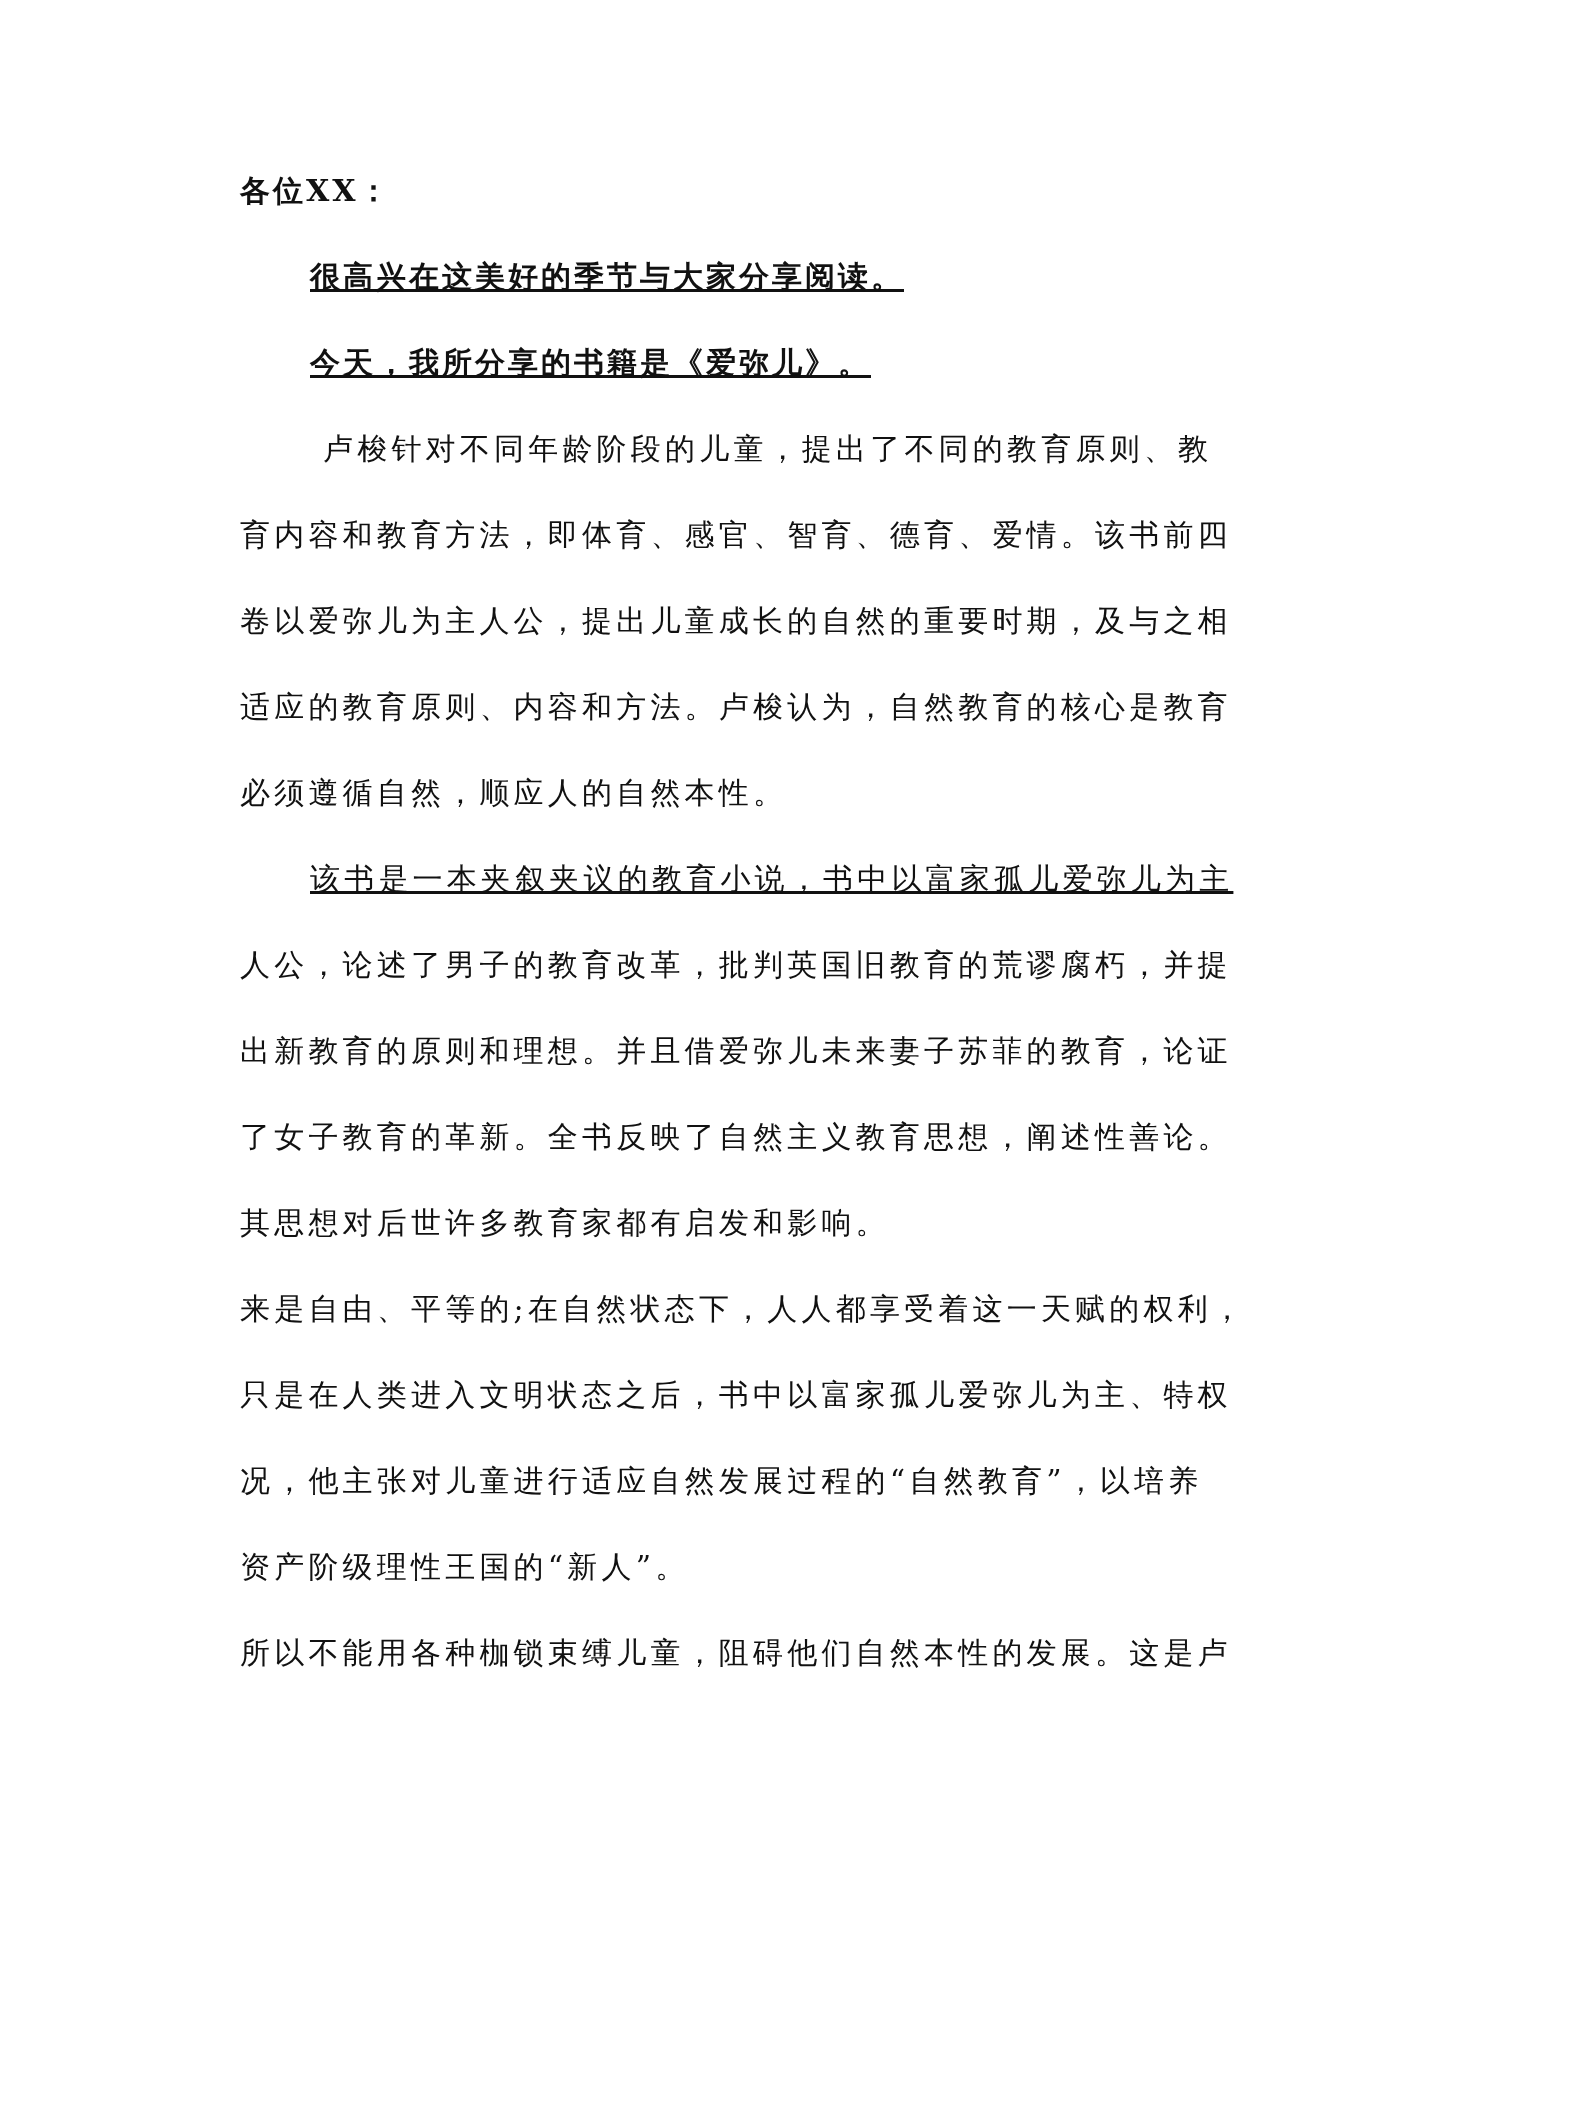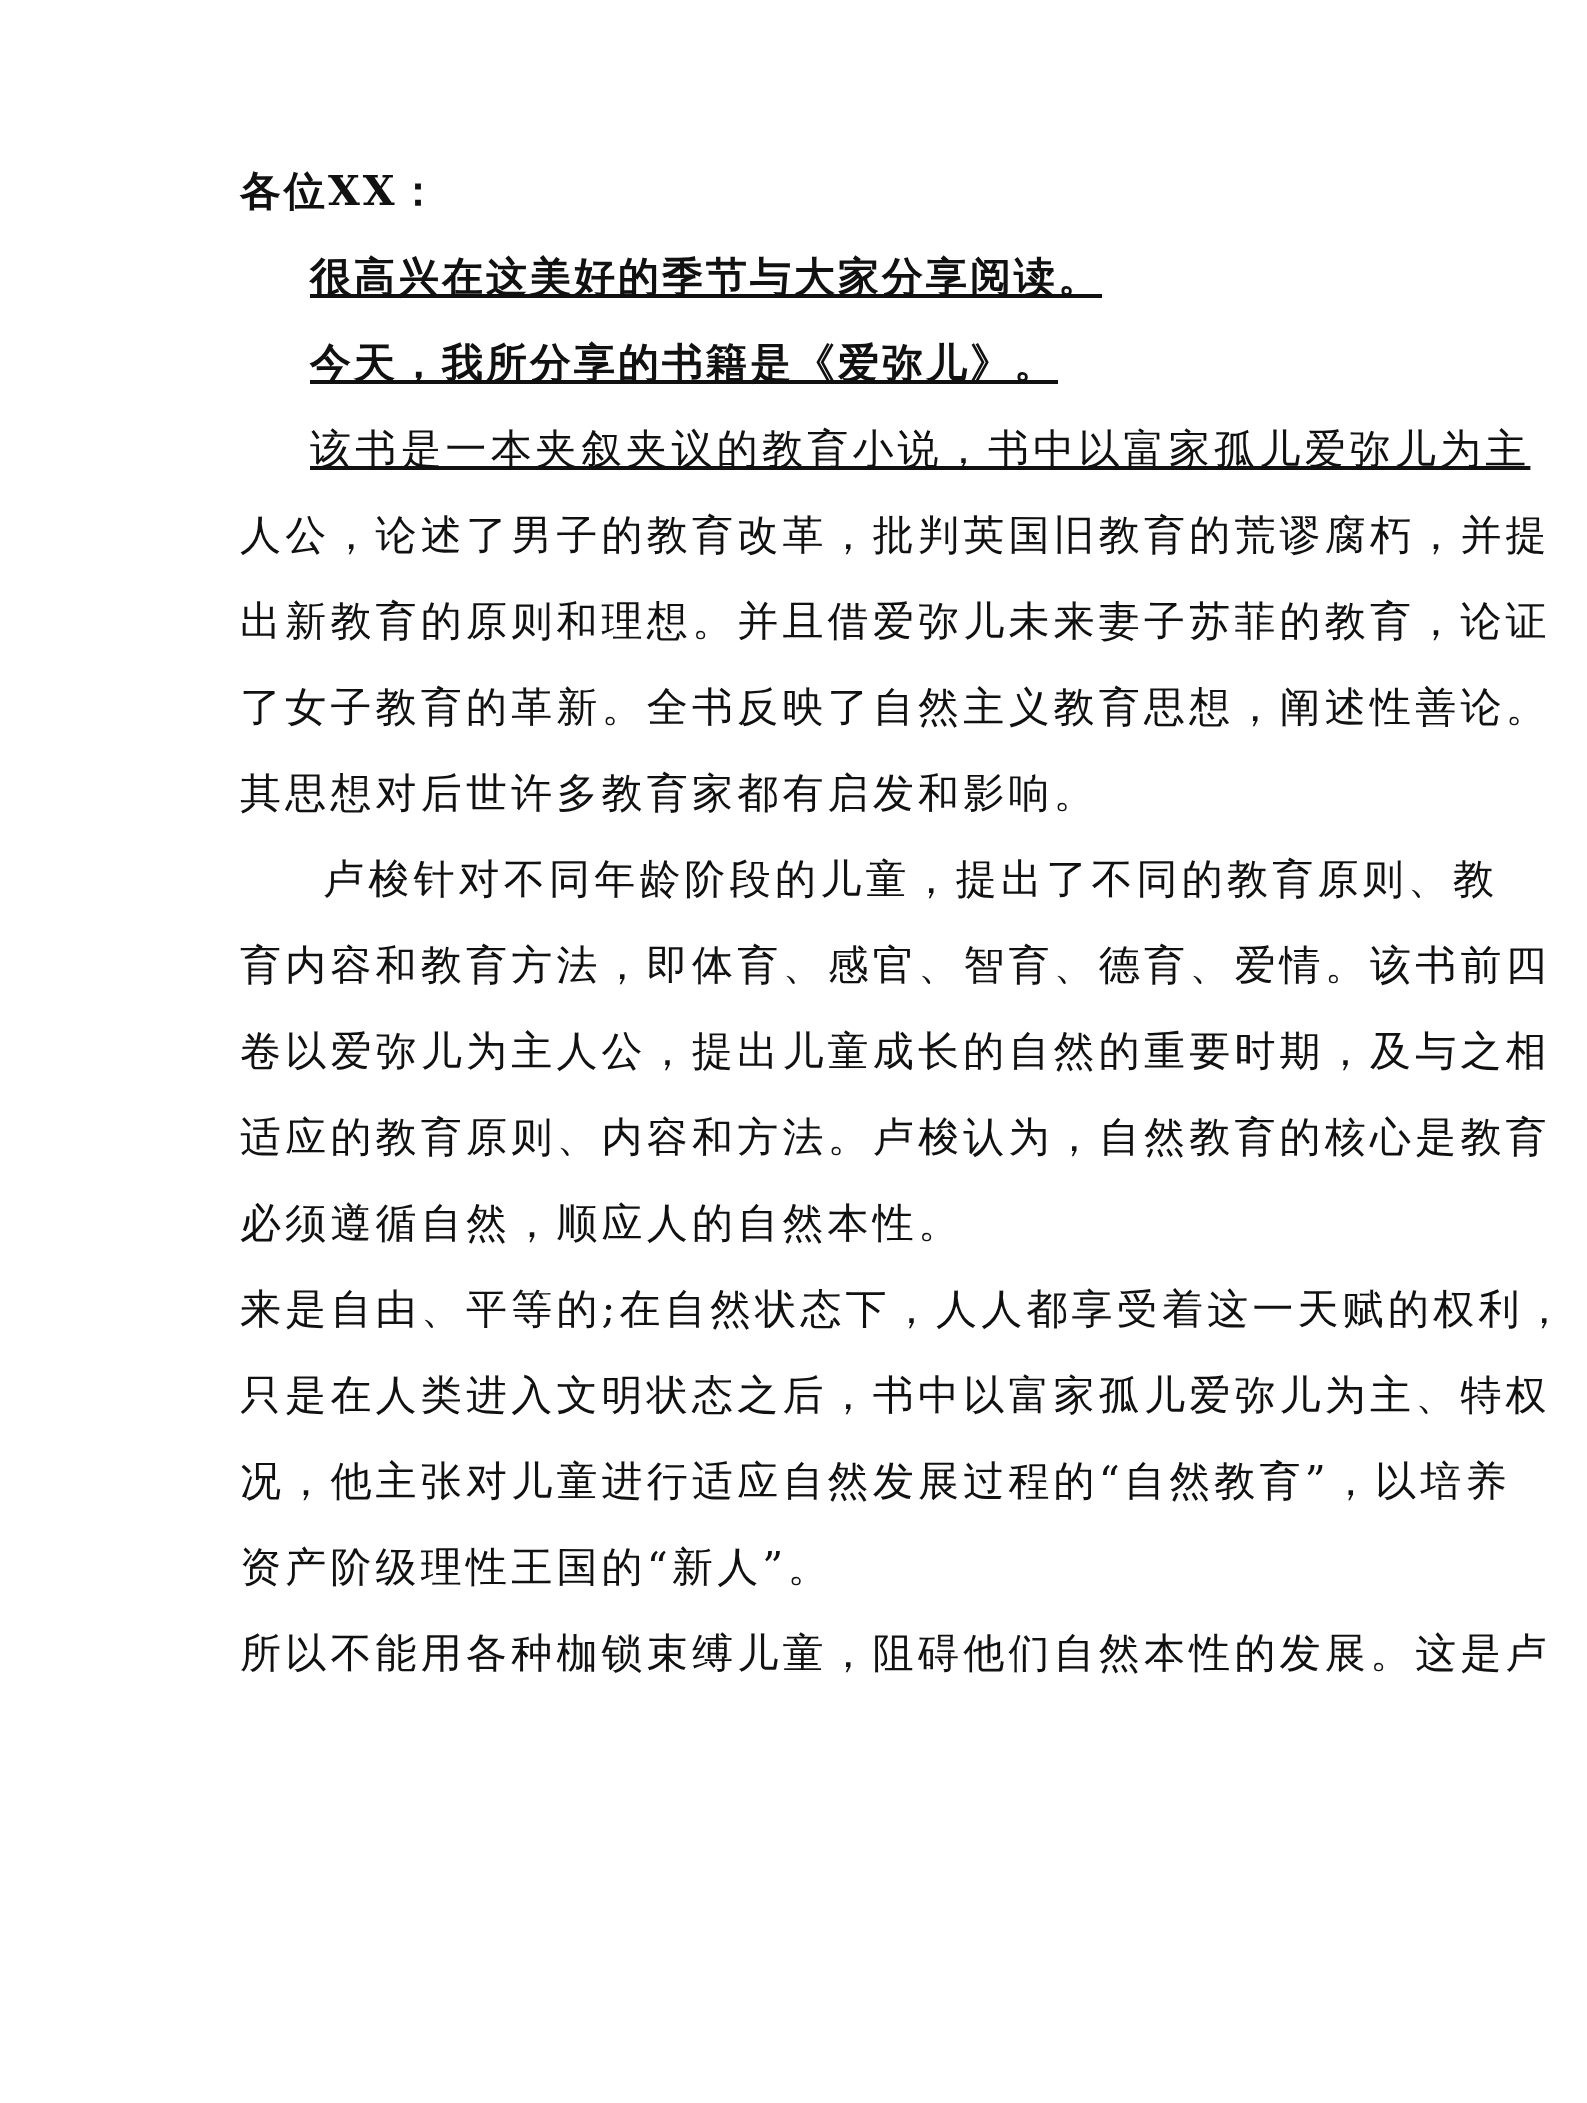--- a/index.html
+++ b/index.html
@@ -1,50 +1,50 @@
 <!DOCTYPE html>
 <html><head>
   <meta charset="utf-8">
   <style>
     html, body { margin: 0; padding: 0; background: #ffffff; }
     body { width: 1587px; height: 2103px; position: relative; overflow: hidden; }
     .page {
       position: absolute; left: 240px; top: 148px; width: 1058px;
       font-family: "DejaVu Serif", "Liberation Serif", serif;
-      font-size: 41px; color: #111; line-height: 86px;
+      font-size: 30px; color: #111; line-height: 86px;
     }
     .line { white-space: nowrap; height: 86px; letter-spacing: 4.2px; }
     .bold { font-weight: bold; letter-spacing: 3px; }
     .ind1 { padding-left: 66px; }
     .ind2 { padding-left: 70px; text-decoration: underline; }
     .ind3 { padding-left: 83px; }
     .ind0 { padding-left: 0; }
   </style>
 </head>
 <body>
 
 <div class="page">
   <div class="line bold ind0">各位XX：</div>
   <div class="line bold ind2">很高兴在这美好的季节与大家分享阅读。</div>
   <div class="line bold ind2">今天，我所分享的书籍是《爱弥儿》。</div>
 
   <div>
+    <div class="line ind3">卢梭针对不同年龄阶段的儿童，提出了不同的教育原则、教</div>
+    <div class="line">育内容和教育方法，即体育、感官、智育、德育、爱情。该书前四</div>
+    <div class="line">卷以爱弥儿为主人公，提出儿童成长的自然的重要时期，及与之相</div>
+    <div class="line">适应的教育原则、内容和方法。卢梭认为，自然教育的核心是教育</div>
+    <div class="line">必须遵循自然，顺应人的自然本性。</div>
+  </div>
+
+  <div>
     <div class="line ind2">该书是一本夹叙夹议的教育小说，书中以富家孤儿爱弥儿为主</div>
     <div class="line">人公，论述了男子的教育改革，批判英国旧教育的荒谬腐朽，并提</div>
     <div class="line">出新教育的原则和理想。并且借爱弥儿未来妻子苏菲的教育，论证</div>
     <div class="line">了女子教育的革新。全书反映了自然主义教育思想，阐述性善论。</div>
     <div class="line">其思想对后世许多教育家都有启发和影响。</div>
-  </div>
-
-  <div>
-    <div class="line ind3">卢梭针对不同年龄阶段的儿童，提出了不同的教育原则、教</div>
-    <div class="line">育内容和教育方法，即体育、感官、智育、德育、爱情。该书前四</div>
-    <div class="line">卷以爱弥儿为主人公，提出儿童成长的自然的重要时期，及与之相</div>
-    <div class="line">适应的教育原则、内容和方法。卢梭认为，自然教育的核心是教育</div>
-    <div class="line">必须遵循自然，顺应人的自然本性。</div>
   </div>
 
   <div>
     <div class="line">来是自由、平等的;在自然状态下，人人都享受着这一天赋的权利，</div>
     <div class="line">只是在人类进入文明状态之后，书中以富家孤儿爱弥儿为主、特权</div>
     <div class="line">况，他主张对儿童进行适应自然发展过程的“自然教育”，以培养</div>
     <div class="line">资产阶级理性王国的“新人”。</div>
   </div>
 
   <div>

